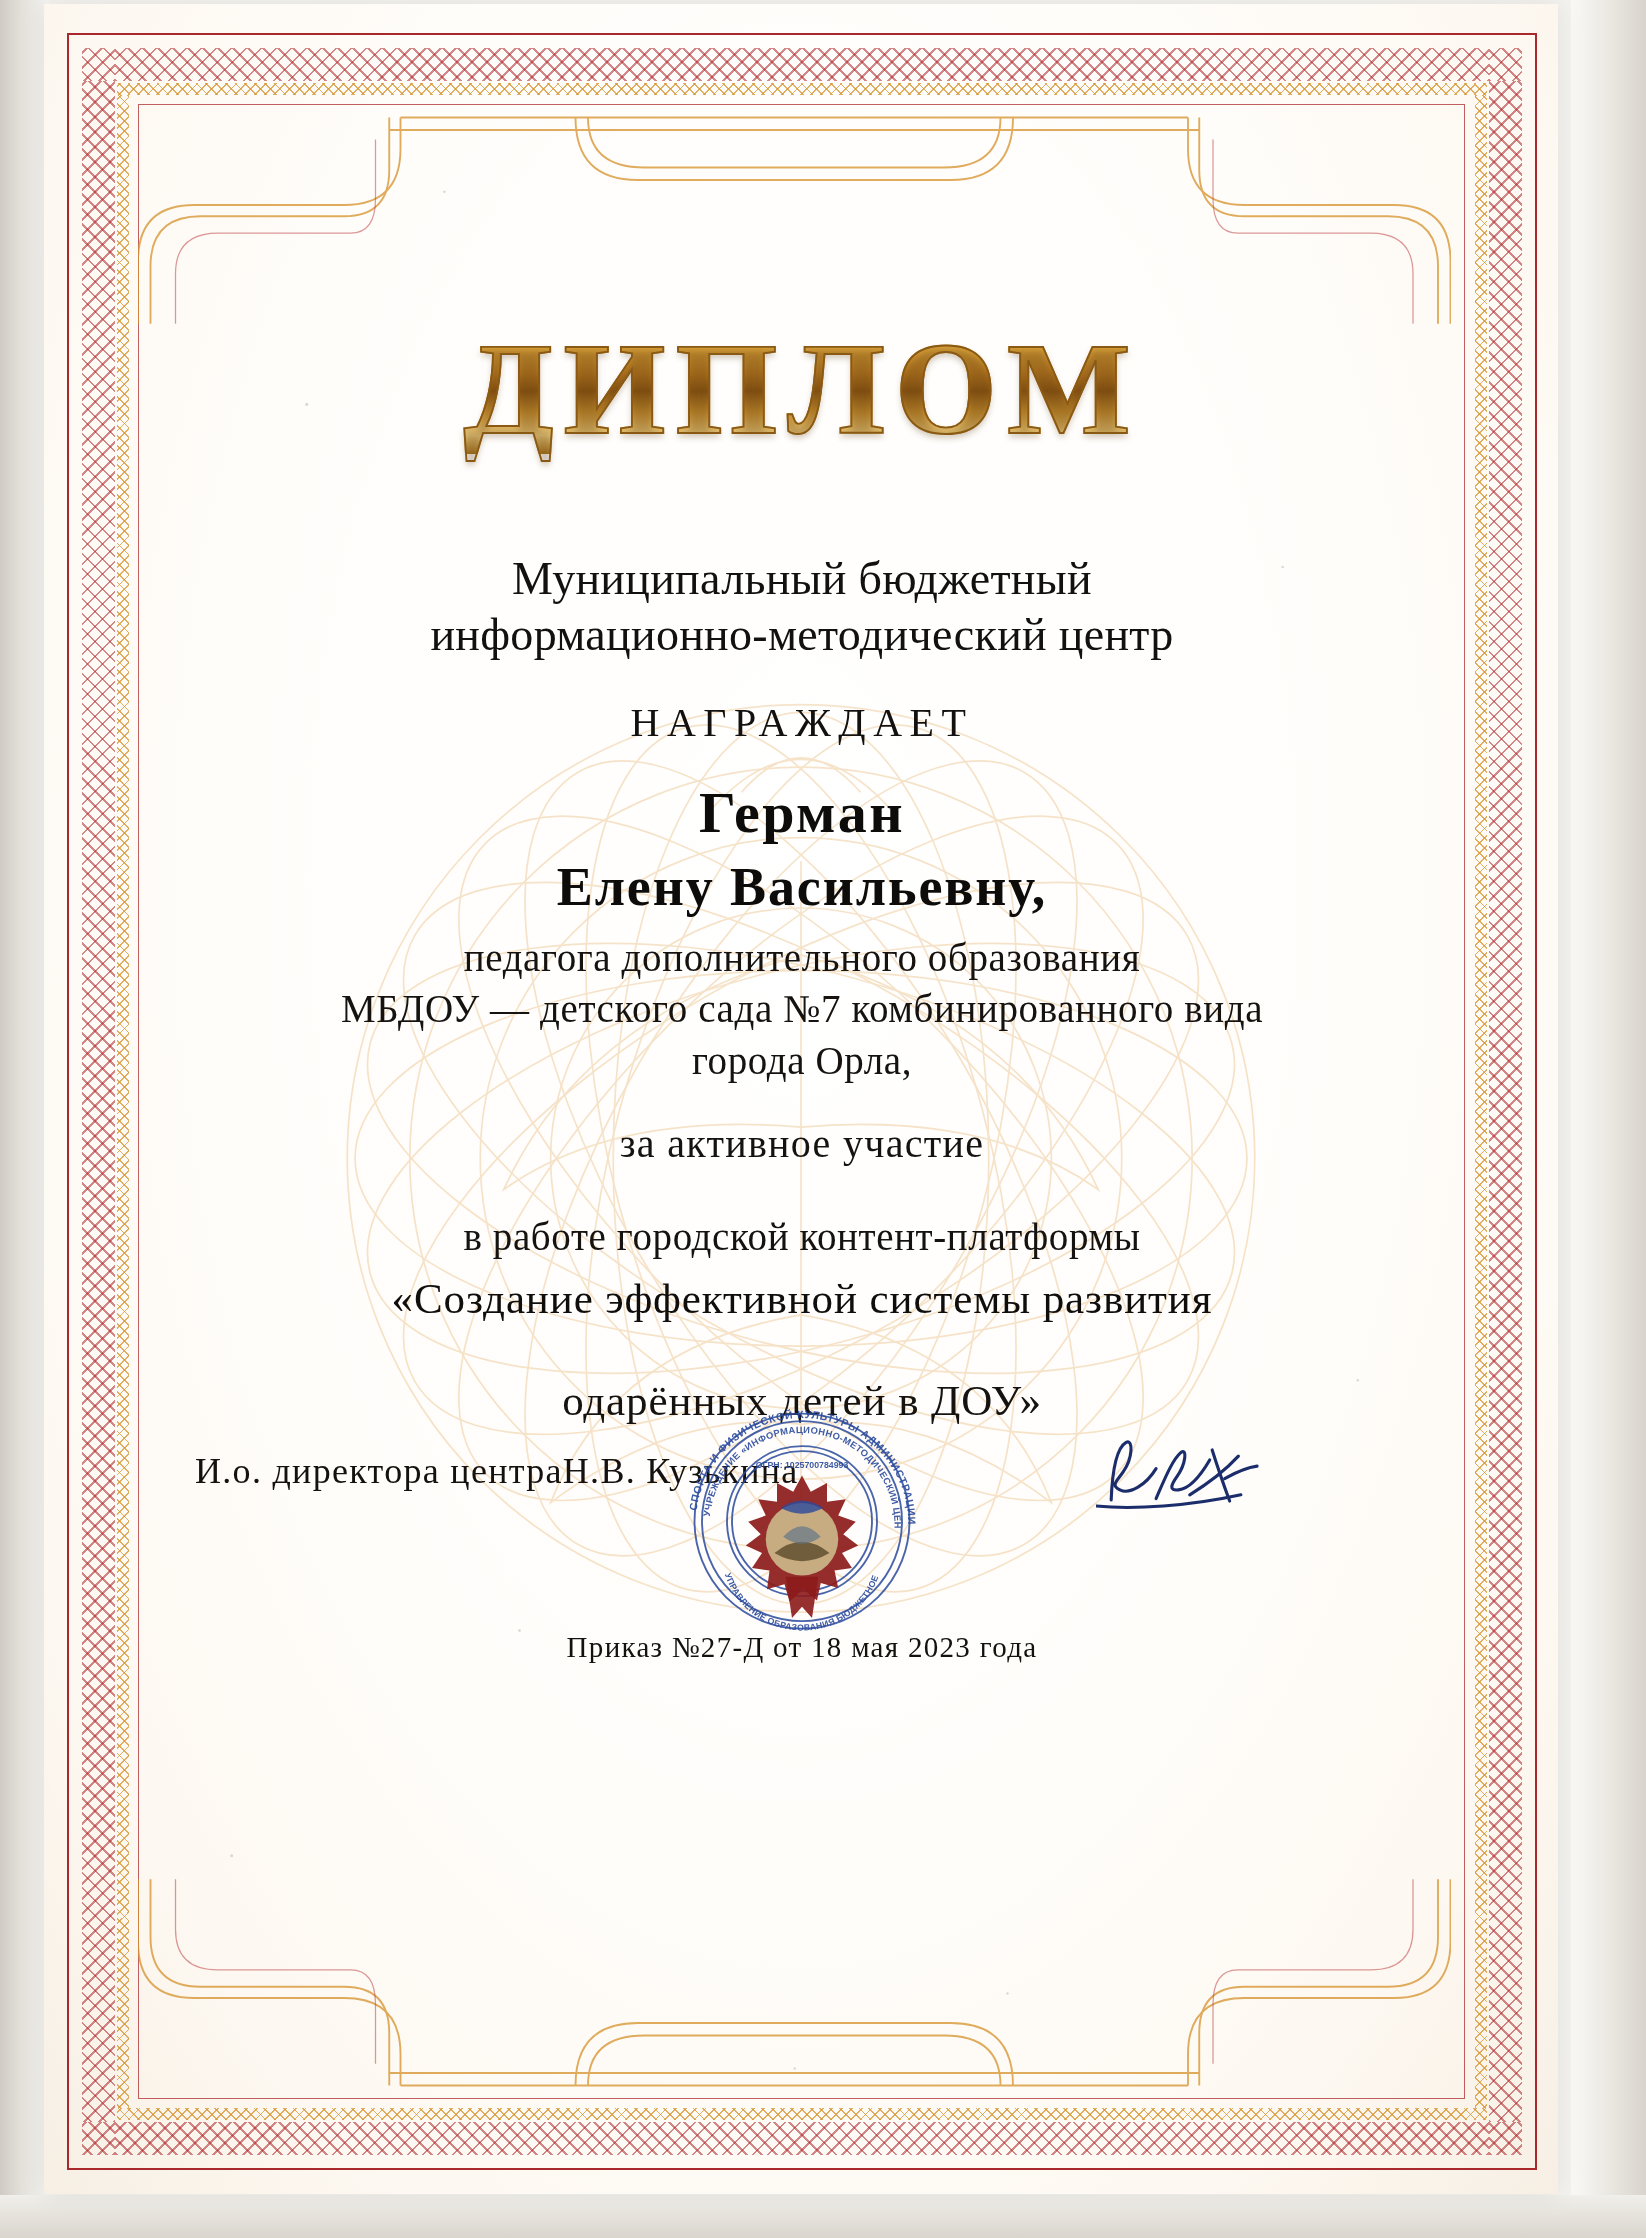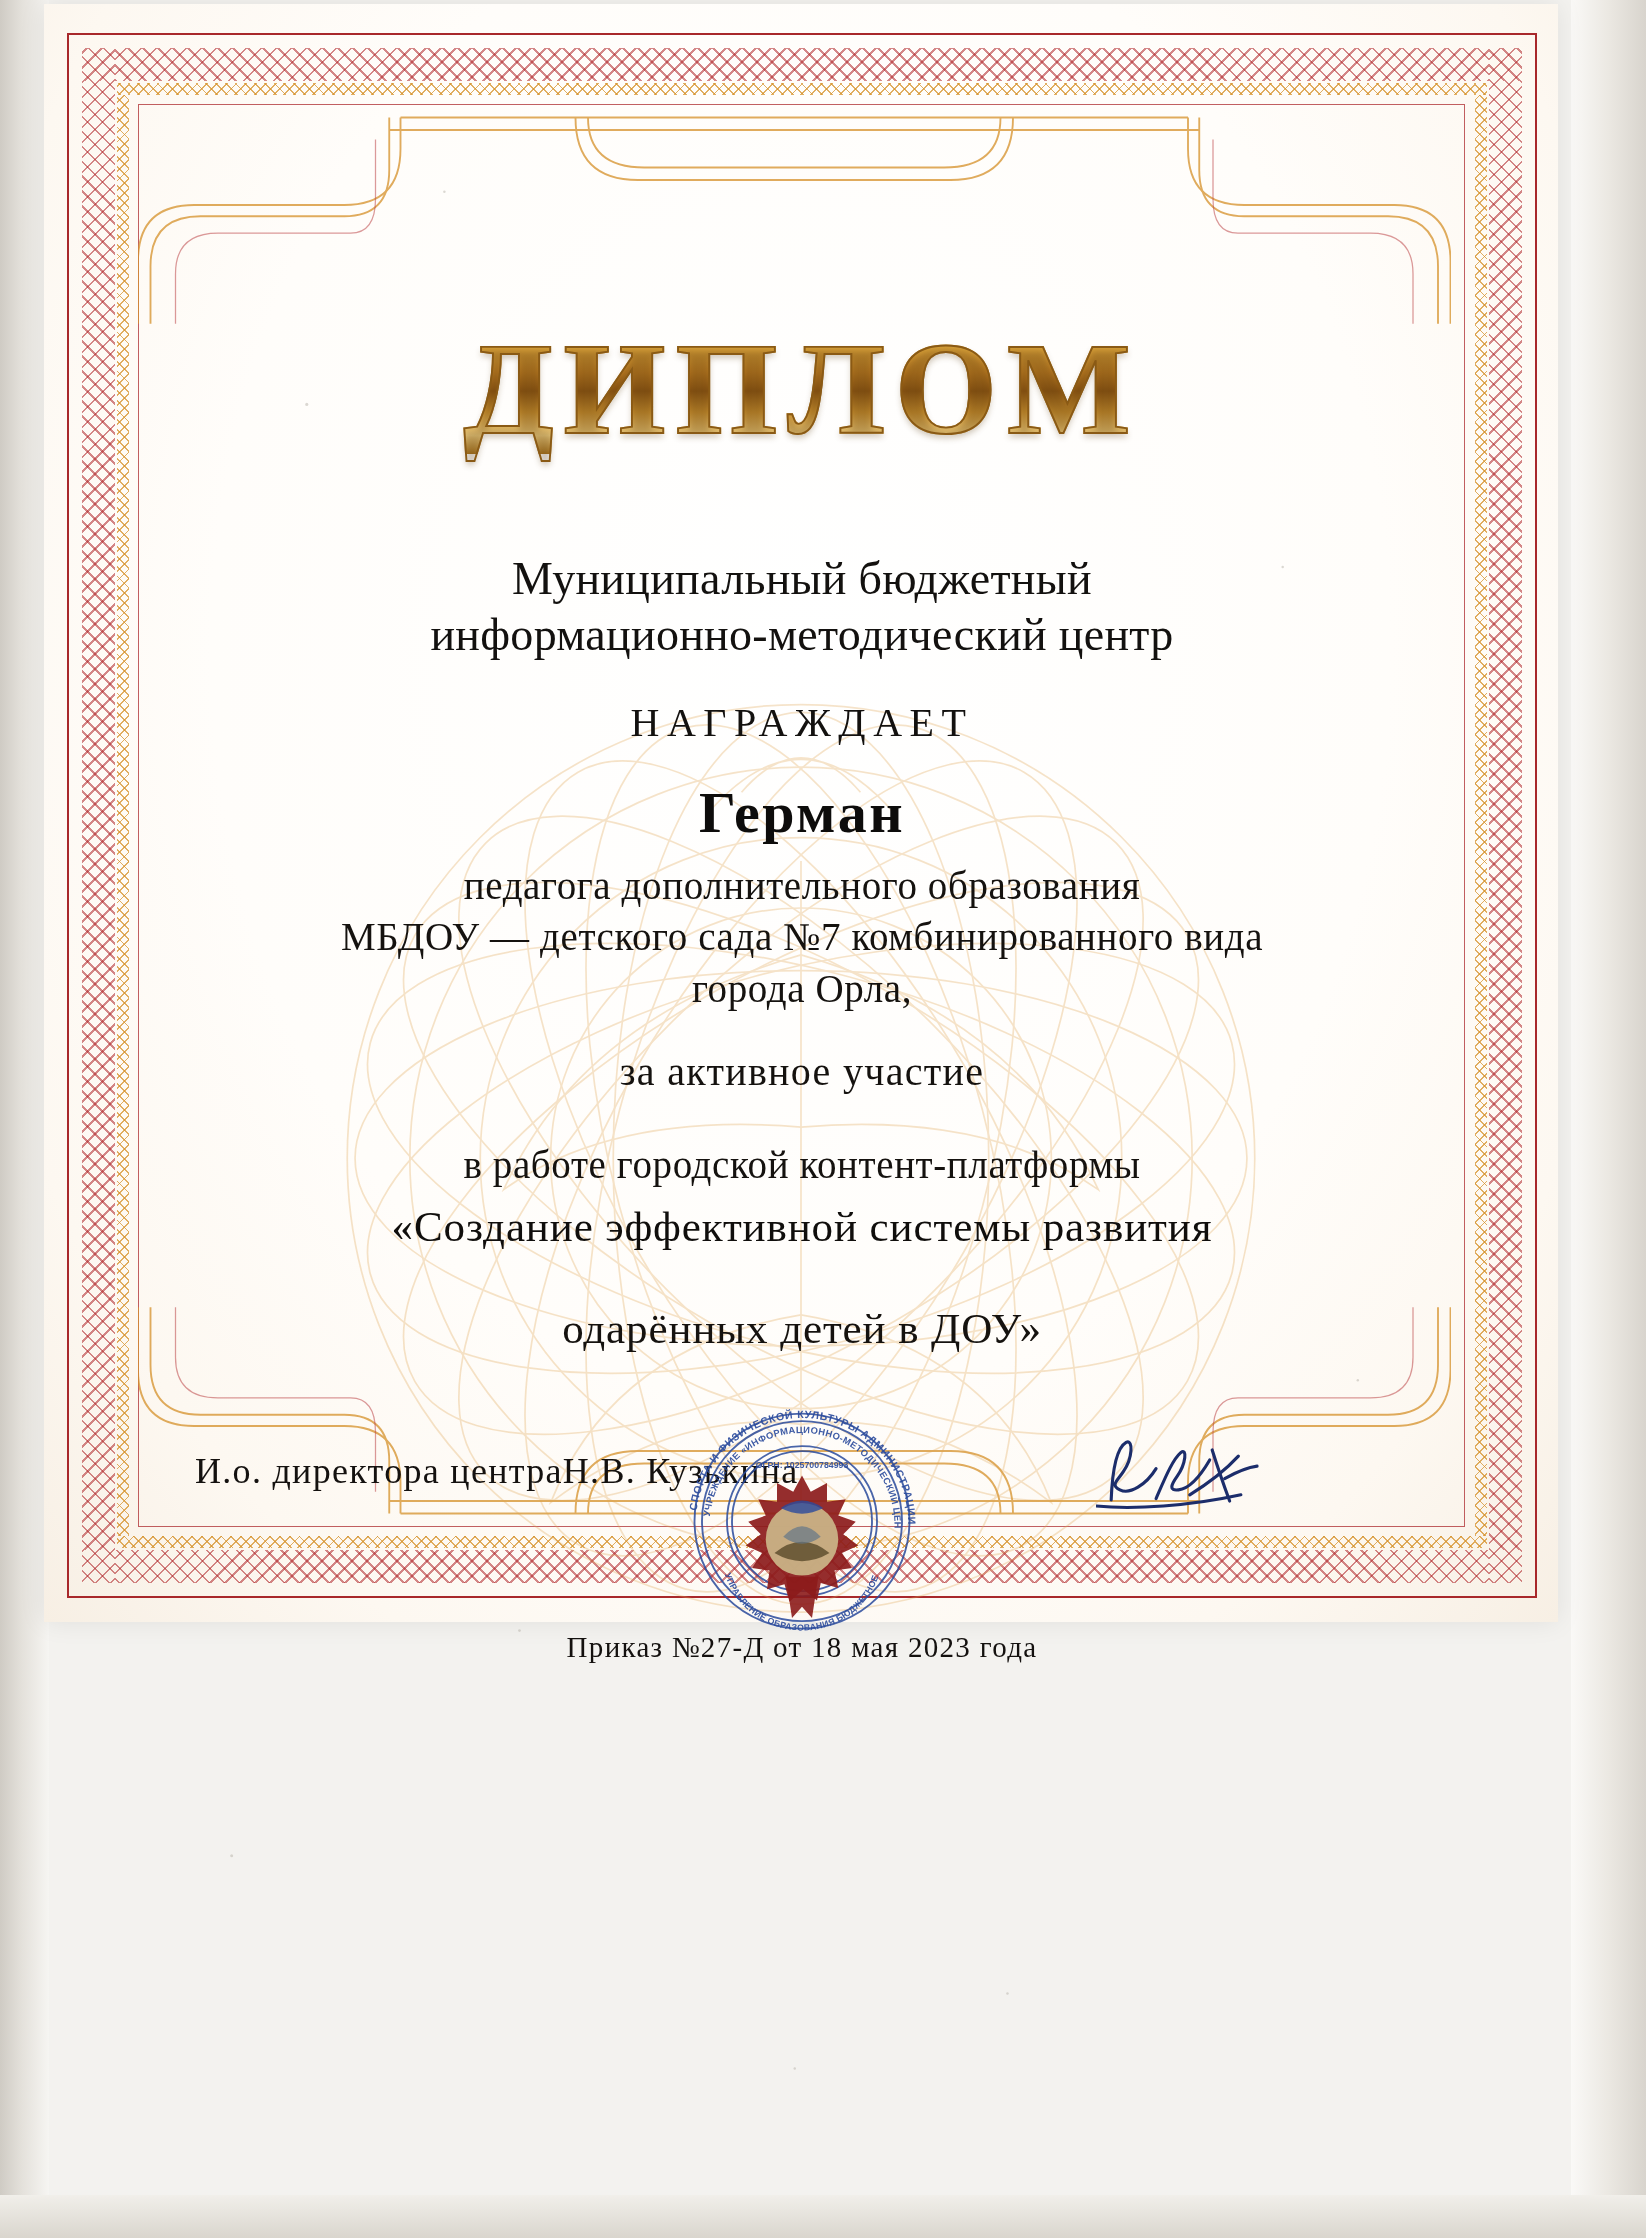--- a/index.html
+++ b/index.html
@@ -41,21 +41,21 @@
     height: 44px;
     background: linear-gradient(to top, #d9d5cd 0%, #f1efea 100%);
   }
 
   
   #sheet {
     position: absolute;
     left: 44px;
     top: 3.8px;
     width: 1514px;
-    height: 1618px;
+    height: 2190px;
     background:
       radial-gradient(ellipse at 50% 40%, #ffffff 0%, #fffdfa 55%, #fdf8f1 80%, #f7efe4 100%);
     box-shadow: 0 0 25px rgba(0,0,0,0.08);
   }
 
   
   #frame-line {
     position: absolute;
     left: 22.5px; top: 29px; right: 21px; bottom: 24px;
     border: 2.5px solid #a8282b;
@@ -343,20 +343,21 @@
       <div id="title-diplom">ДИПЛОМ</div>
 
       <div id="org-block">
         <div class="org-line">Муниципальный бюджетный</div>
         <div class="org-line">информационно-методический центр</div>
       </div>
 
       <div id="awards-word">НАГРАЖДАЕТ</div>
 
       <div id="recipient-first">Герман</div>
+      <div id="recipient-rest">Елену Васильевну,</div>
 
       <div id="position-block">
         <div class="position-line">педагога дополнительного образования</div>
         <div class="position-line">МБДОУ — детского сада №7 комбинированного вида</div>
         <div class="position-line">города Орла,</div>
       </div>
 
       <div id="reason-lead">за активное участие</div>
       <div class="reason-line">в работе городской контент-платформы</div>
       <div id="reason-quote">«Создание эффективной системы развития</div>

